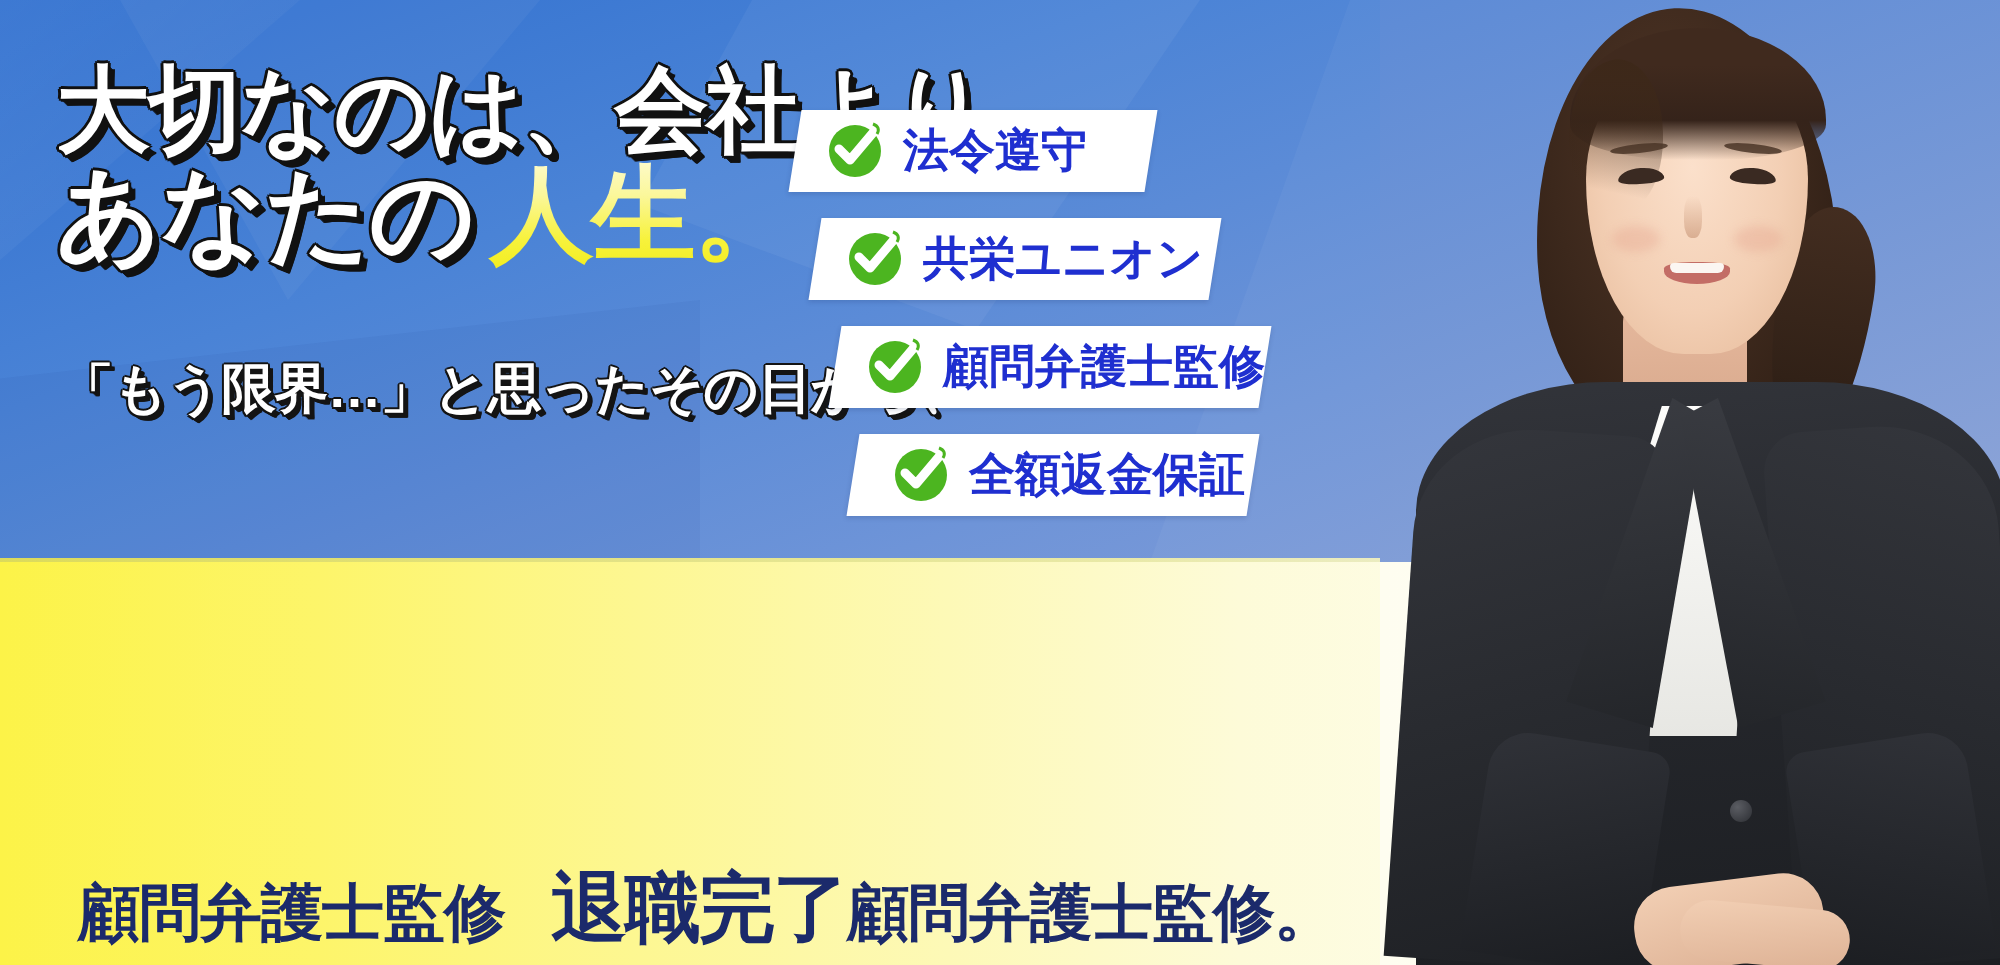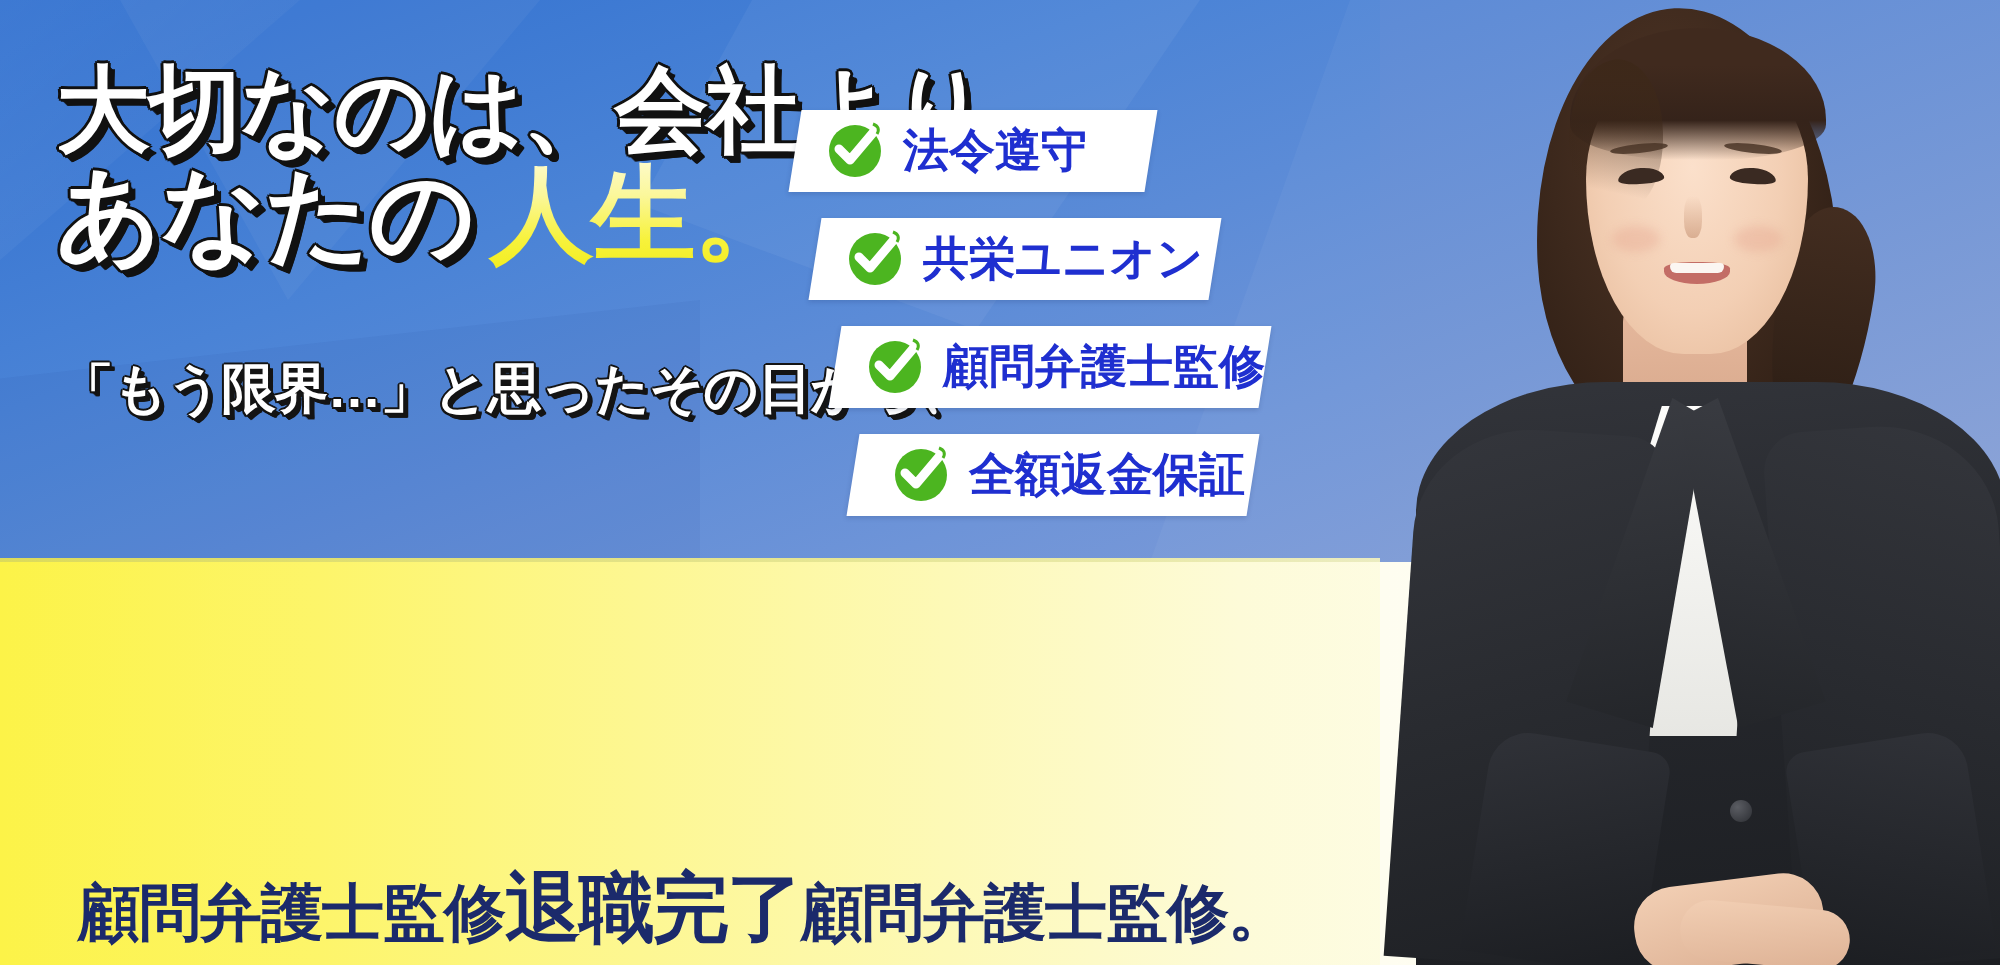--- a/index.html
+++ b/index.html
@@ -243,21 +243,21 @@
     padding:14px 46px 18px 46px;
     color:#ffffff; font-weight:bold; font-size:52px;
     letter-spacing:0px; white-space:nowrap;
     box-shadow:0 2px 0 rgba(0,0,0,.06);
   }
   .tagline{
     position:absolute; left:78px; top:858px;
     color:#1b2a6b; font-weight:bold; font-size:62px;
     letter-spacing:-1px; white-space:nowrap;
   }
-  .tag-strong{ font-size:76px; letter-spacing:-2px; }
+  .tag-strong{ font-size:76px; letter-spacing:-2px;margin-left:46px; }
 
 </style>
 </head>
 <body>
 
 <div class="banner">
 
   <div class="bg-top">
     <div class="facet f1"></div>
     <div class="facet f2"></div>

